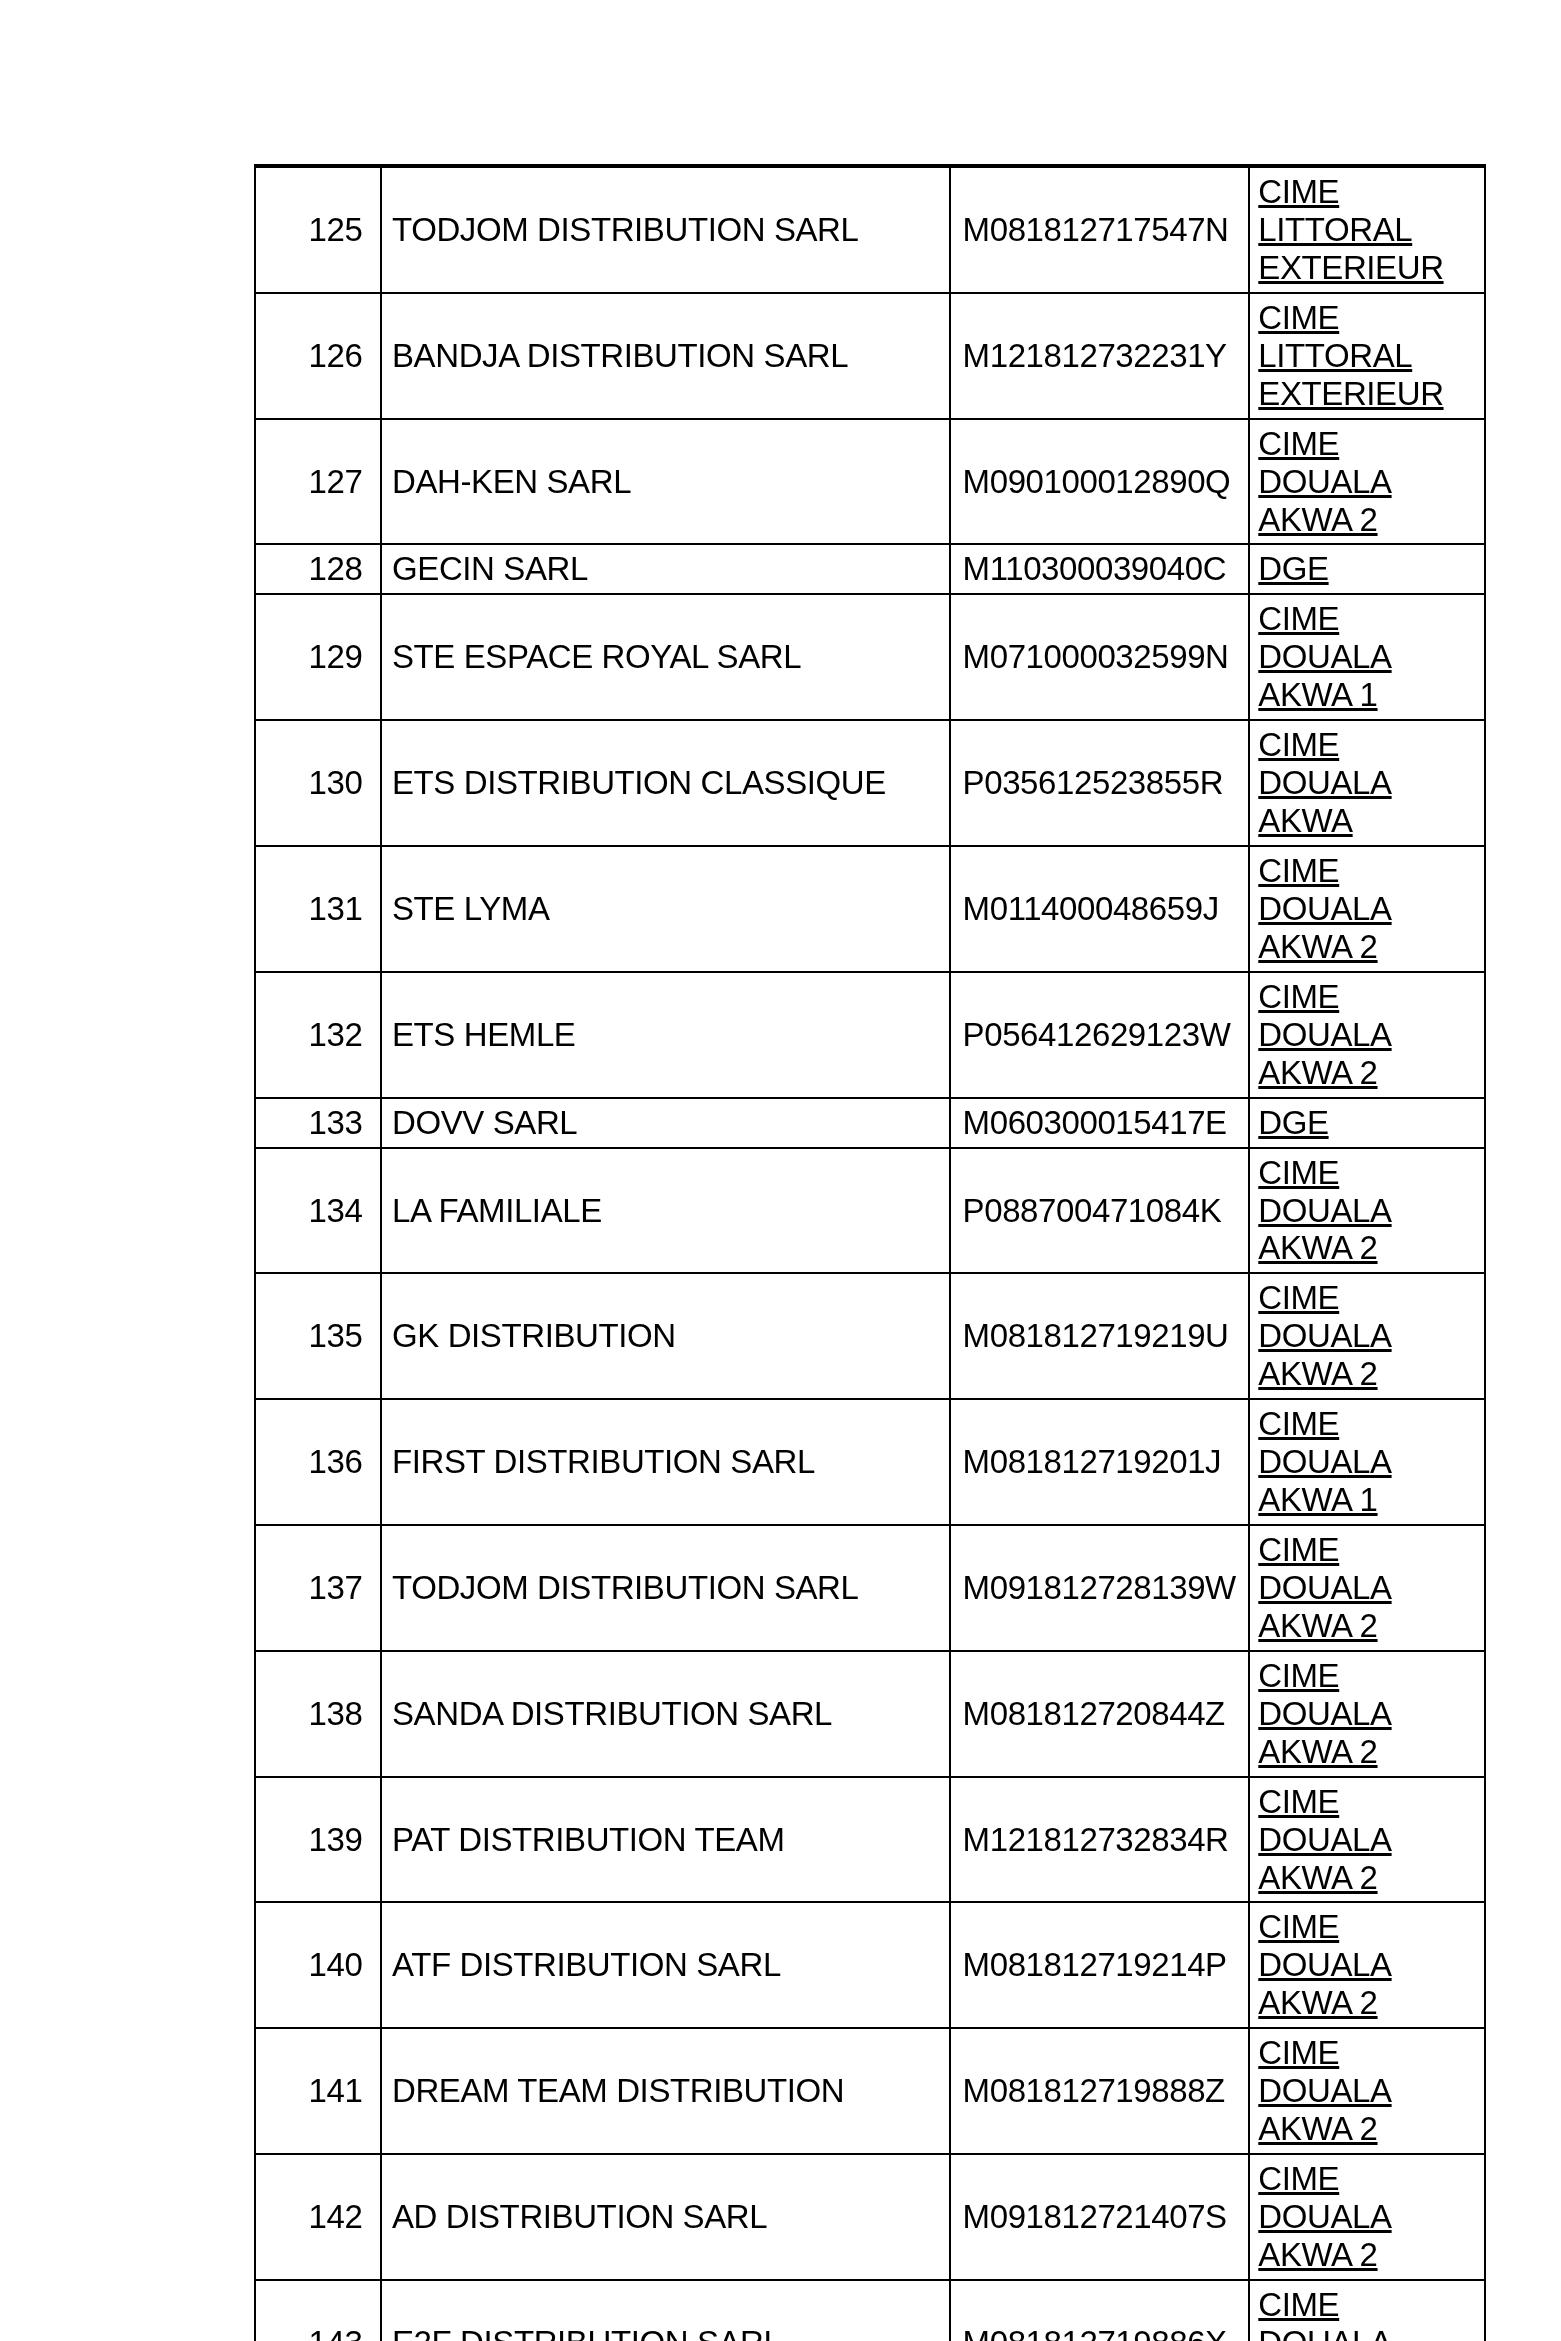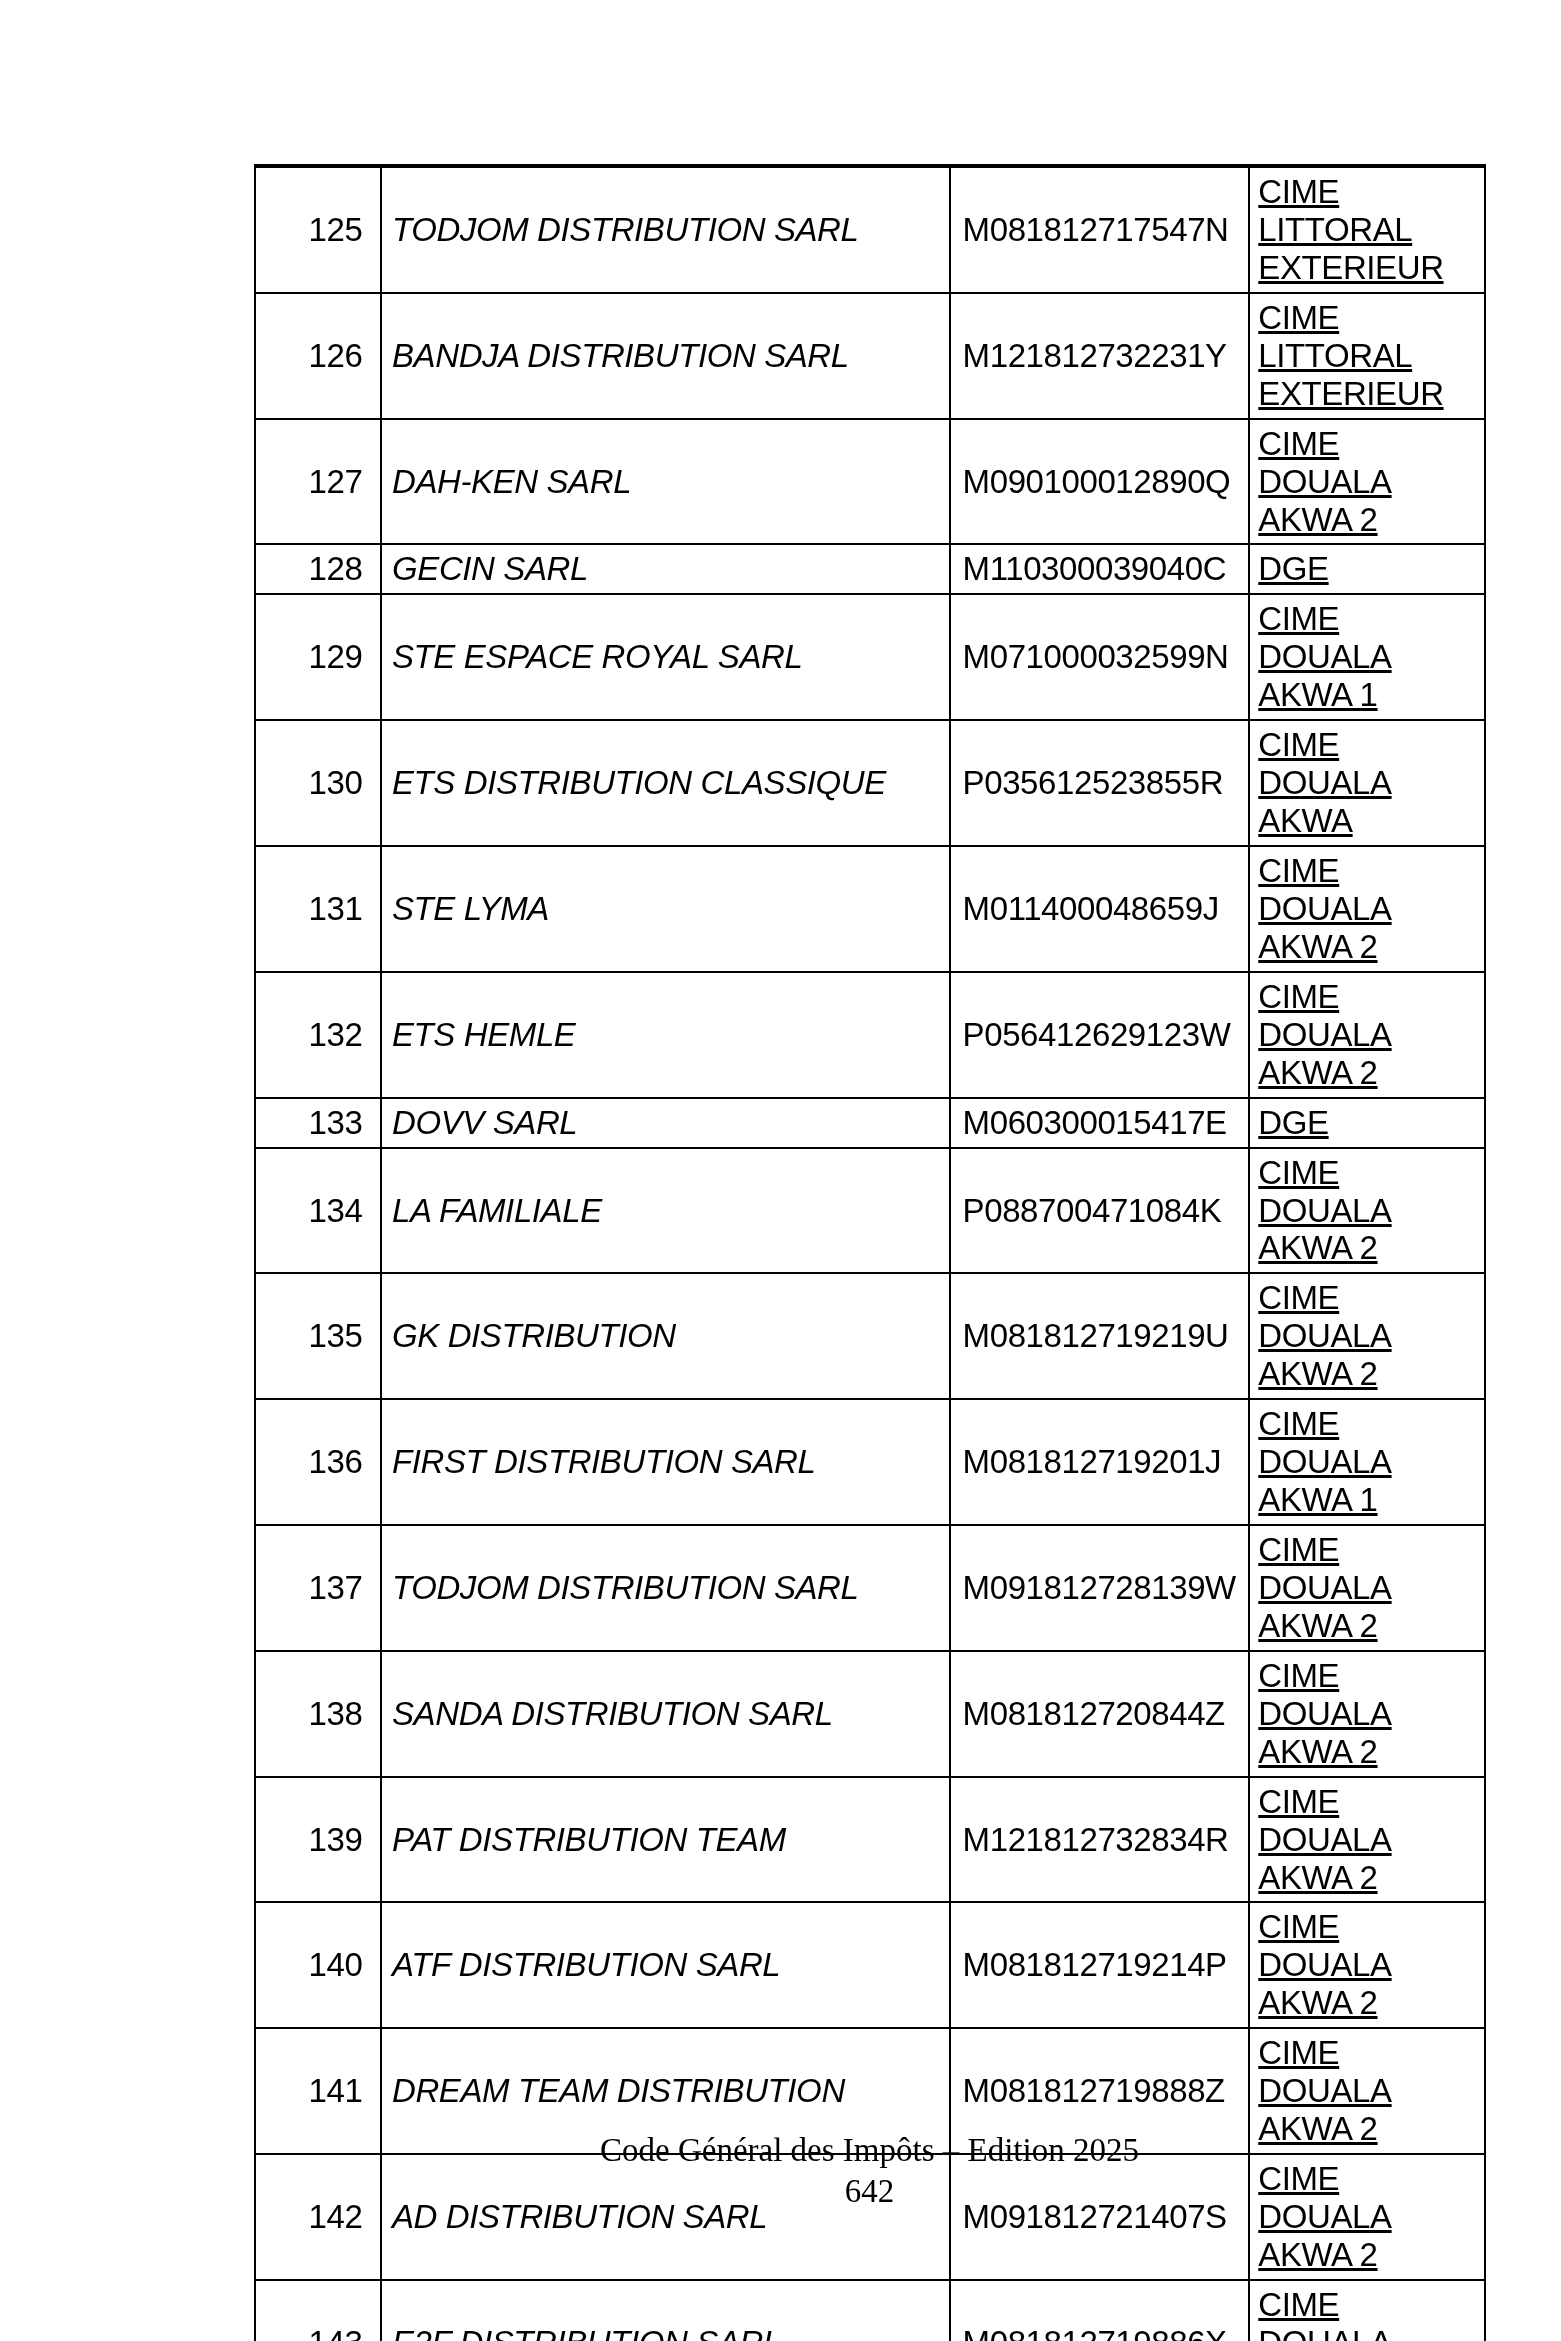--- a/index.html
+++ b/index.html
@@ -28,21 +28,21 @@
   }
   table.taxpayer-table td {
     border: 2.5px solid #000;
     font-size: 33px;
     line-height: 1.15;
     vertical-align: middle;
     letter-spacing: -0.4px;
     overflow: hidden;
   }
   td.c-idx  { text-align: center; padding-left: 36px; }
-  td.c-name { padding: 3.3px 6.6px 3.3px 10px; white-space: nowrap; font-style: italic; }
+  td.c-name { padding: 3.3px 6.6px 3.3px 10px; white-space: nowrap; }
   td.c-id   { padding: 3.3px 5px 3.3px 11.6px; white-space: nowrap; }
   td.c-center {
     padding: 5px 8.3px 5px 8.3px;
     font-size: 31px;
     line-height: 38px;
     text-decoration: underline;
   }
   tr.r1 { height: 48px;  }
   tr.r2 { height: 78px;  }
   tr.r3 { height: 122px; }
@@ -180,19 +180,15 @@
         </tr>
         <tr class="r2">
           <td class="c-idx">143</td>
           <td class="c-name">E2F DISTRIBUTION SARL</td>
           <td class="c-id">M081812719886X</td>
           <td class="c-center">CIME DOUALA AKWA 2</td>
         </tr>
       </tbody>
   </table>
 
-  <div class="footer">
-    <div>Code Général des Impôts – Edition 2025</div>
-    <div>642</div>
-  </div>
 
 </div>
 
 
 </body></html>

